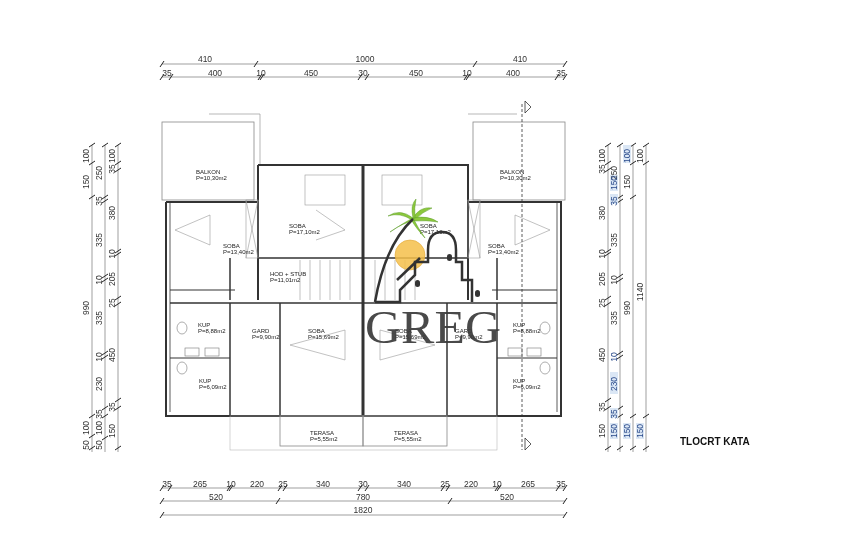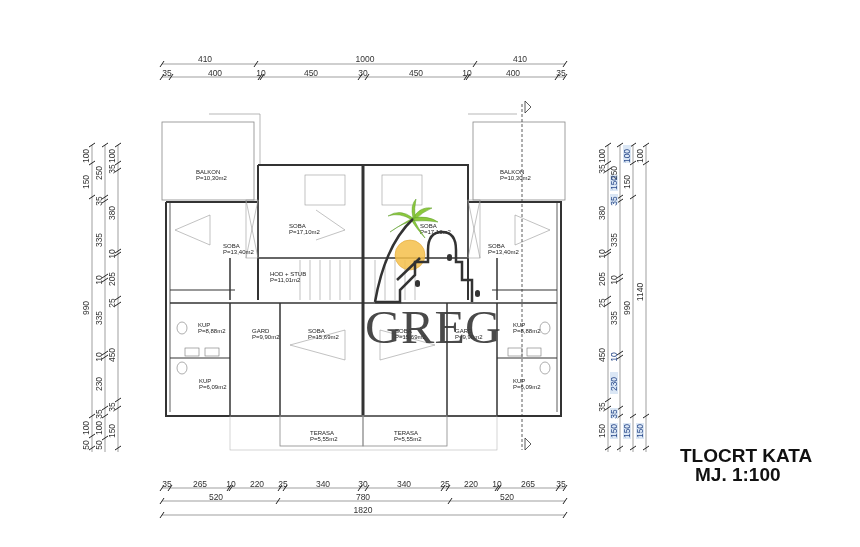--- a/index.html
+++ b/index.html
@@ -1,21 +1,21 @@
 <!DOCTYPE html>
 <html><head>
 <meta charset="utf-8">
 <style>
   html,body{margin:0;padding:0;background:#fff;}
   body{width:860px;height:547px;position:relative;overflow:hidden;font-family:"Liberation Sans",sans-serif;}
   #plan{position:absolute;left:0;top:0;}
   .dim{font-family:"Liberation Sans",sans-serif;font-size:8.5px;fill:#333;}
   .dimb{font-family:"Liberation Sans",sans-serif;font-size:8.5px;fill:#2a4a8a;}
   .room{font-family:"Liberation Sans",sans-serif;font-size:6px;fill:#222;}
-  .title{position:absolute;left:680px;top:432px;font-weight:bold;font-size:19px;color:#111;line-height:19px;margin-top:14px;}
+  .title{position:absolute;left:680px;top:432px;font-weight:bold;font-size:10px;color:#111;line-height:19px;}
   .title div{white-space:nowrap;}
   .scale{padding-left:15px;}
 </style>
 </head>
 <body>
 
 <svg id="plan" width="860" height="547" viewBox="0 0 860 547">
 
   <g stroke="#777" stroke-width="0.7">
     <line x1="162" y1="64" x2="565" y2="64"></line>
@@ -404,14 +404,13 @@
     <path d="M397 280 L420 258" fill="none" stroke="#333" stroke-width="2.5"></path>
     <rect x="447" y="254" width="5" height="7" rx="2.5" fill="#333"></rect>
     <rect x="415" y="280" width="5" height="7" rx="2.5" fill="#333"></rect>
     <rect x="475" y="290" width="5" height="7" rx="2.5" fill="#333"></rect>
     <text x="365" y="343" font-family="'Liberation Serif', serif" font-size="46" fill="#3a3a3a" fill-opacity="0.92" textLength="136" lengthAdjust="spacingAndGlyphs">GREG</text>
   </g>
 </svg>
 
 <div class="title">
   <div>TLOCRT KATA</div>
-  <div class="scale">MJ. 1:100</div>
 </div>
 
 </body></html>

